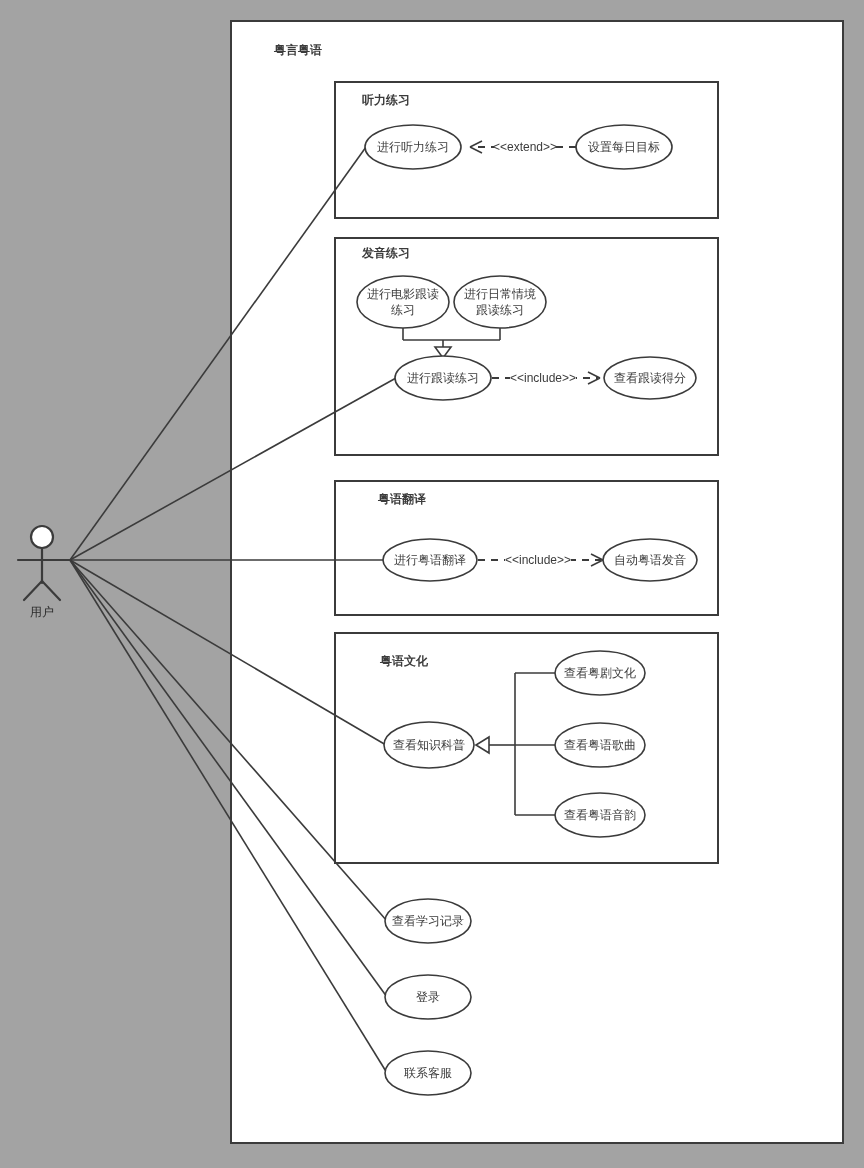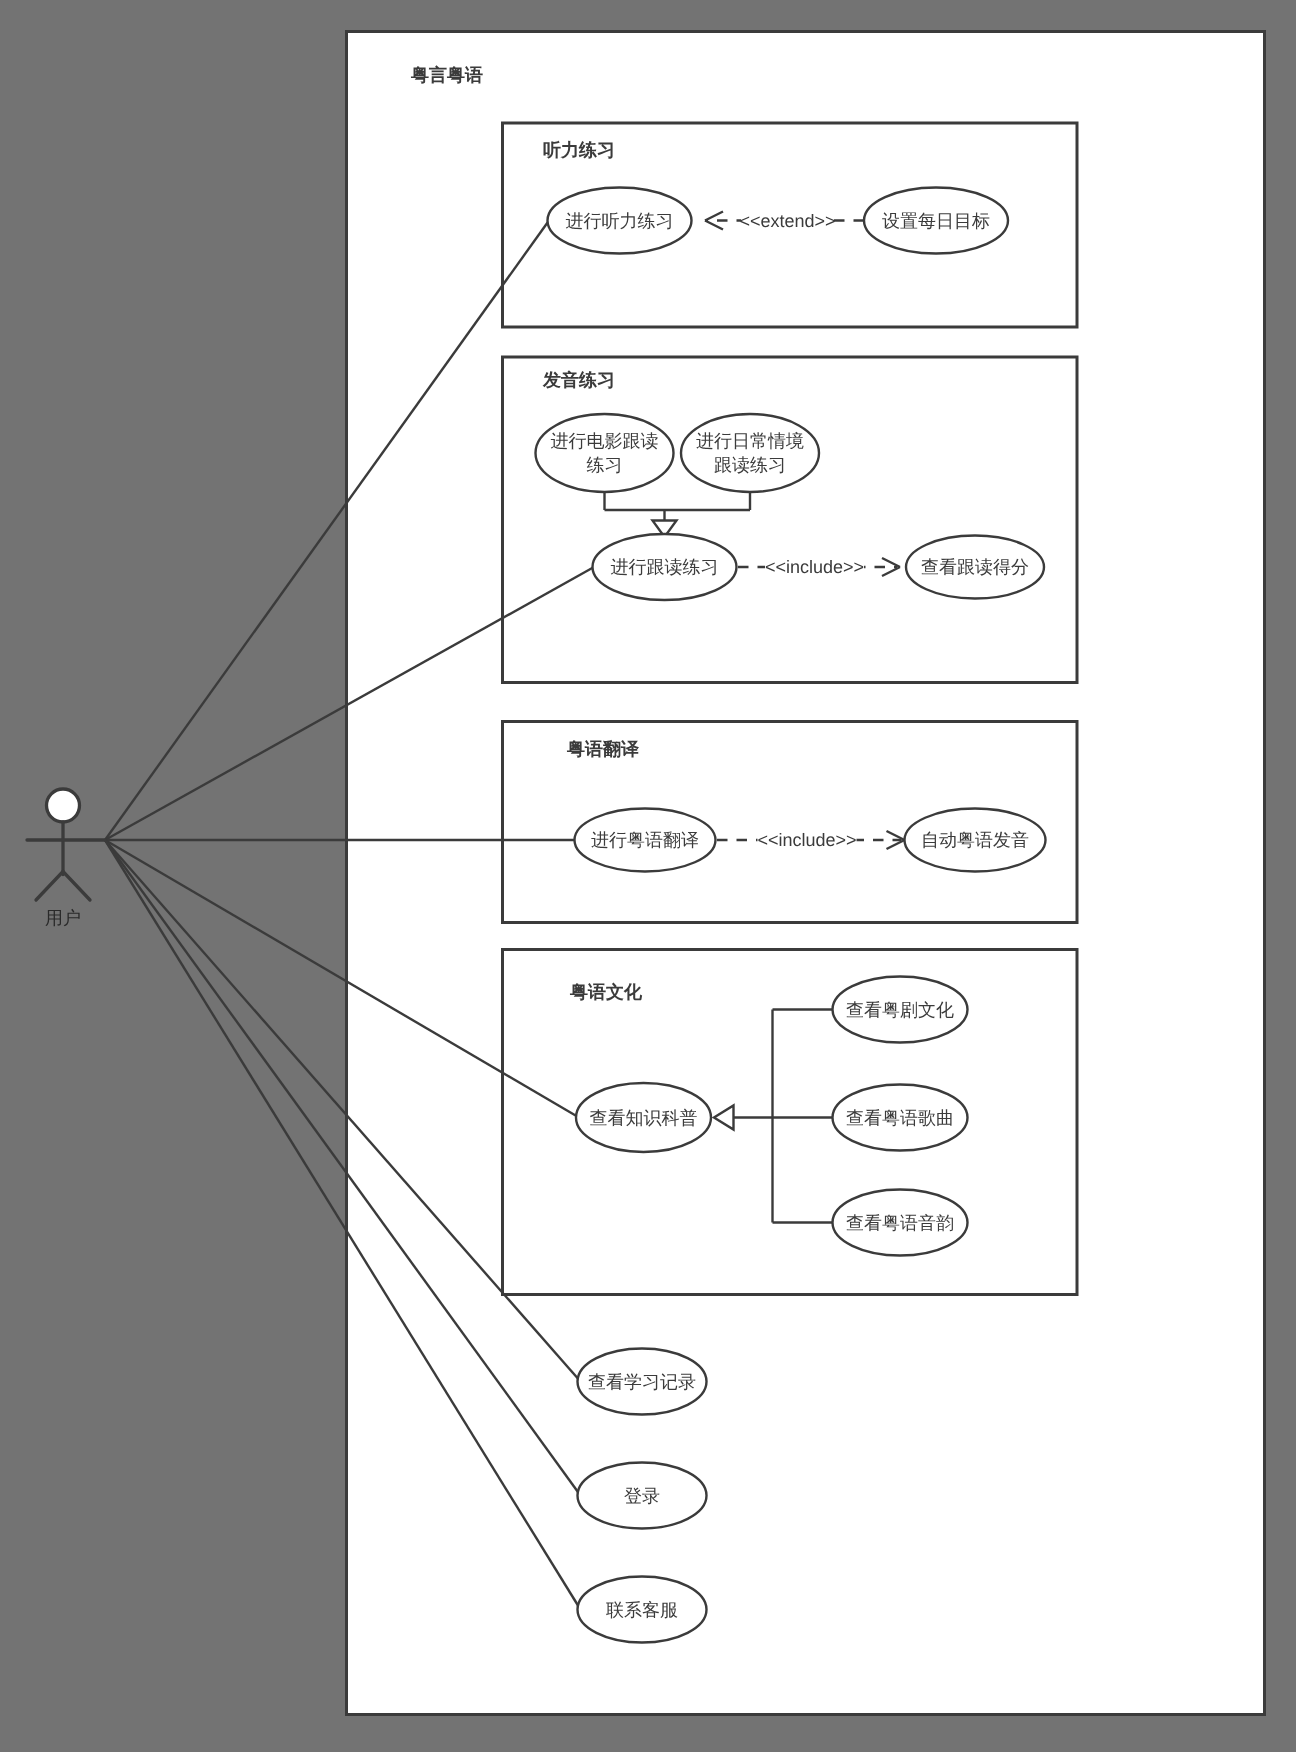--- a/index.html
+++ b/index.html
@@ -10,21 +10,21 @@
   body {
     width: 864px;
     height: 1168px;
     font-family: "Liberation Sans", "DejaVu Sans", sans-serif;
     overflow: hidden;
   }
   #stage {
     position: relative;
     width: 864px;
     height: 1168px;
-    background: #737373;
+    background: #a3a3a3;
   }
   #diagram-svg {
     position: absolute;
     left: 0;
     top: 0;
     width: 864px;
     height: 1168px;
     display: block;
   }
   .sys-rect {

